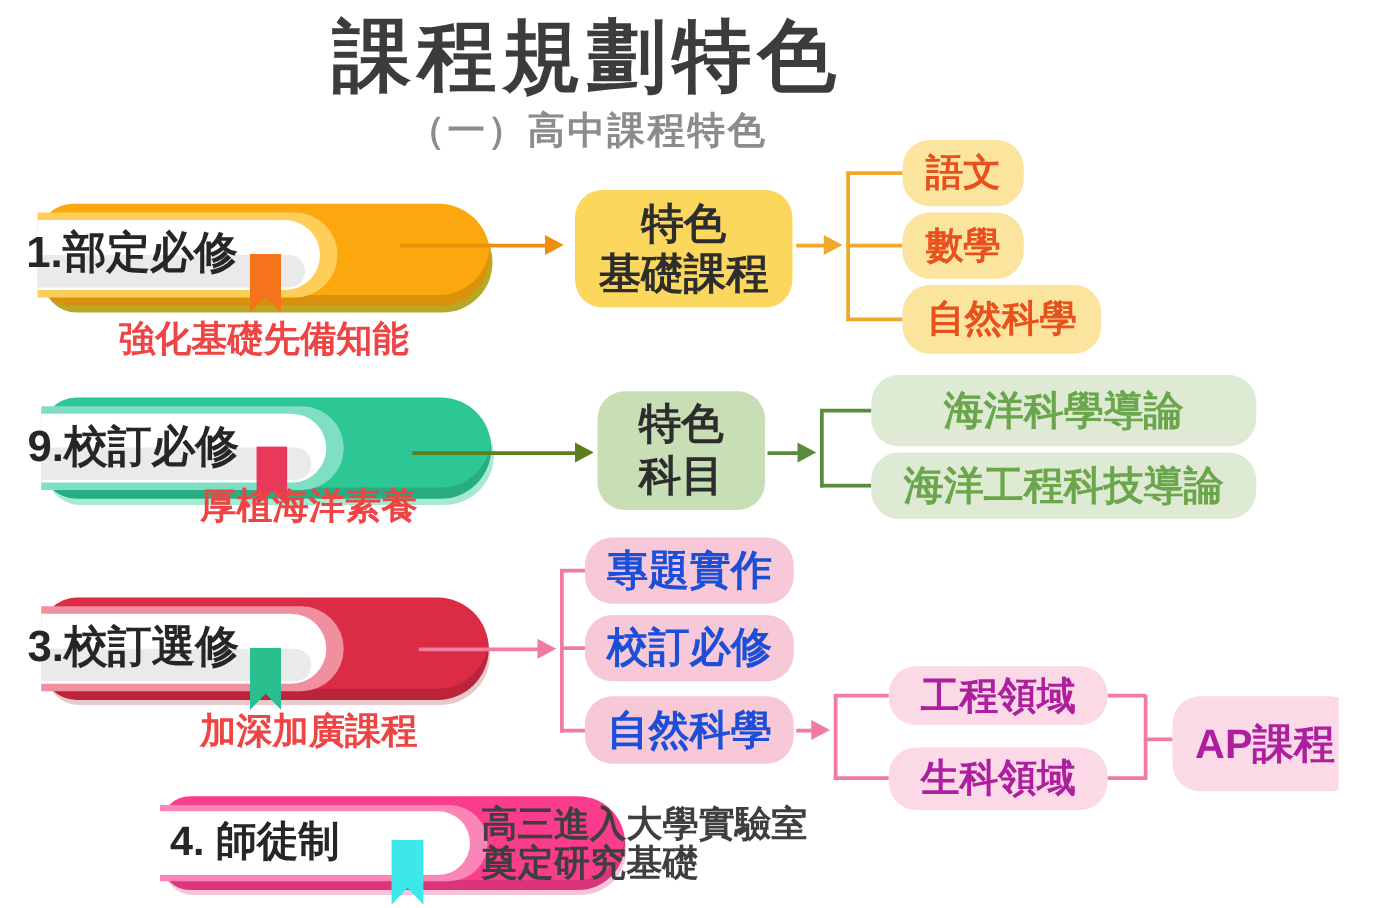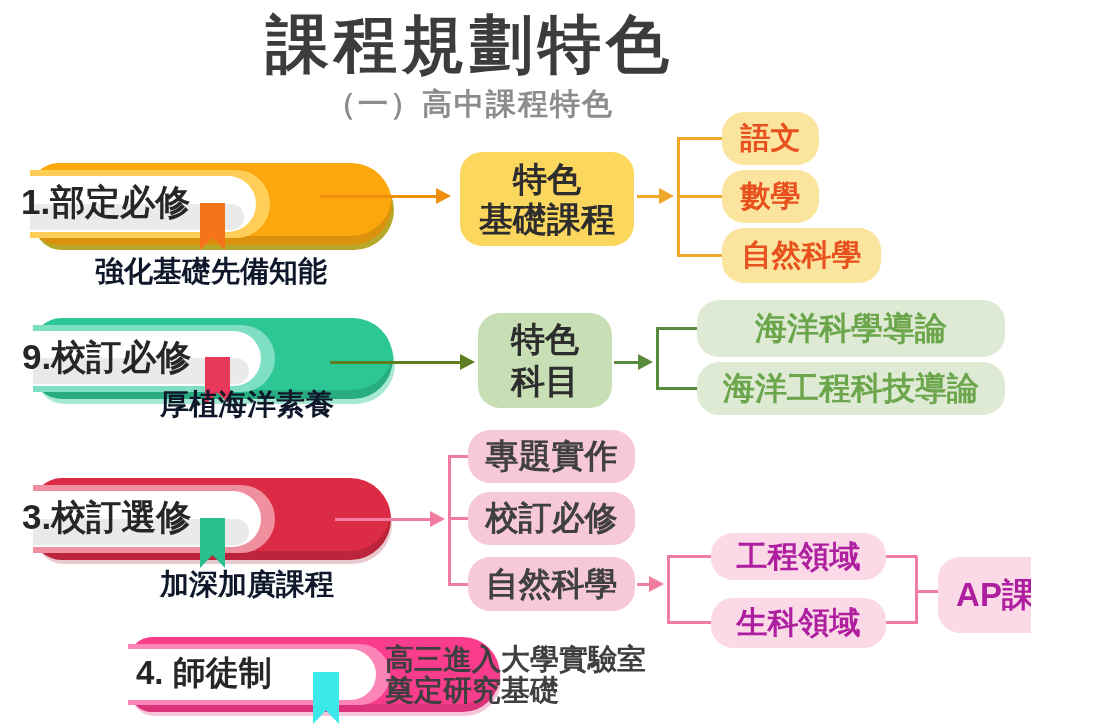--- a/index.html
+++ b/index.html
@@ -1,44 +1,44 @@
 <!DOCTYPE html>
 <html><head>
 <meta charset="utf-8">
 <style>
   html,body{margin:0;padding:0;background:#fff;}
   .canvas{position:relative;width:1031px;height:726px;background:#ffffff;overflow:hidden;
-          font-family:"Liberation Sans","DejaVu Sans",sans-serif;}
+          font-family:"Liberation Sans","DejaVu Sans",sans-serif;padding-left:40px;}
   .abs{position:absolute;}
   
   .title{left:0;top:2px;width:940px;text-align:center;font-size:63px;font-weight:900;
          color:#3C3C3C;letter-spacing:5px;}
   .subtitle{left:0;top:84px;width:940px;text-align:center;font-size:30px;font-weight:bold;
             color:#8C8C8C;letter-spacing:2px;}
   
   .book{position:absolute;}
   .book-body{position:absolute;left:0;top:0;right:0;bottom:0;border-radius:32px 46px 46px 32px;
              box-shadow:inset 0 -9px 0 rgba(0,0,0,0.13);}
   .book-ring{position:absolute;left:0;top:7px;bottom:7px;border-radius:0 40px 40px 0;}
   .book-notch{position:absolute;left:0;top:13px;bottom:13px;background:#ffffff;border-radius:0 36px 36px 0;}
   .book-pages{position:absolute;left:0;background:#EAEAEA;border-radius:0 18px 18px 0;}
   .bookmark{position:absolute;z-index:6;clip-path:polygon(0 0,100% 0,100% 100%,50% 74%,0 100%);}
   .book-label{position:absolute;z-index:7;font-weight:bold;color:#262626;font-size:35px;white-space:nowrap;}
-  .caption{position:absolute;z-index:10;font-weight:bold;color:#0f172a;font-size:29px;white-space:nowrap;}
+  .caption{position:absolute;z-index:10;font-weight:bold;color:#ef4444;font-size:29px;white-space:nowrap;}
   
   .ln{position:absolute;z-index:3;}
   .ah{position:absolute;z-index:3;width:0;height:0;border-top:8px solid transparent;border-bottom:8px solid transparent;}
   
   .nbox{position:absolute;z-index:5;display:flex;align-items:center;justify-content:center;
         font-weight:bold;text-align:center;white-space:nowrap;border-radius:22px;}
   .ybox-mid{background:#FBD75E;color:#2D2D2D;font-size:34px;line-height:1.18;}
   .ybox{background:#FAE49E;color:#E8501E;font-size:30px;}
   .gbox-mid{background:#C8DFB6;color:#2D2D2D;font-size:34px;line-height:1.22;}
   .gbox{background:#DEEAD3;color:#6CA64C;font-size:32px;}
-  .pbox{background:#F7C8D8;color:#404040;font-size:33px;}
+  .pbox{background:#F7C8D8;color:#1d4ed8;font-size:33px;}
   .ppbox{background:#FBD9E6;color:#AE1FA0;font-size:31px;}
 </style>
 </head>
 <body>
 
 <div class="canvas">
 
   <div class="abs title">課程規劃特色</div>
   <div class="abs subtitle">（一）高中課程特色</div>
 

